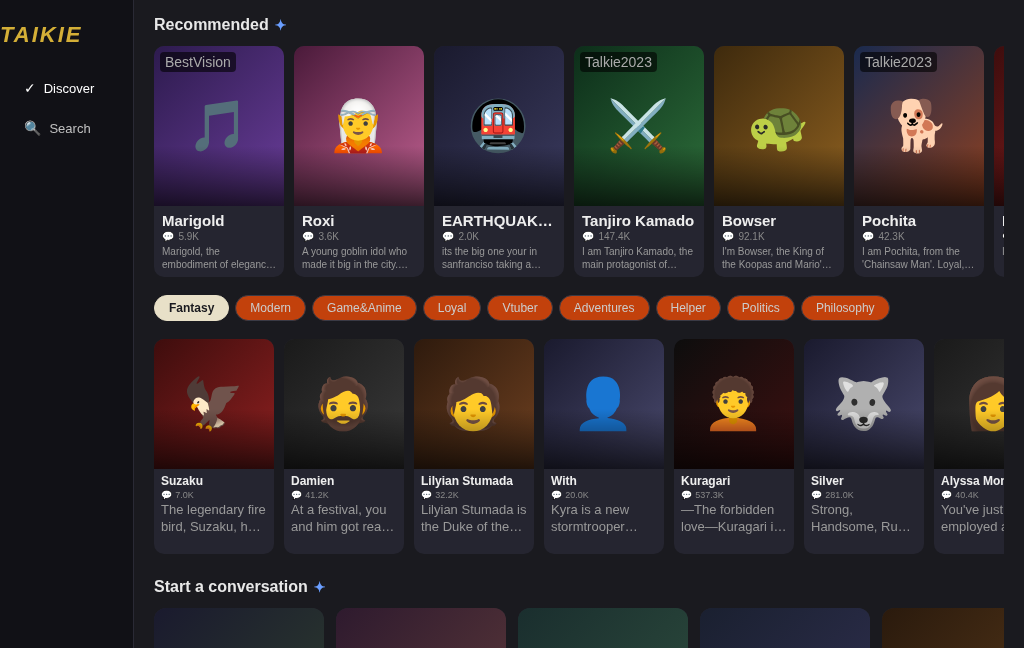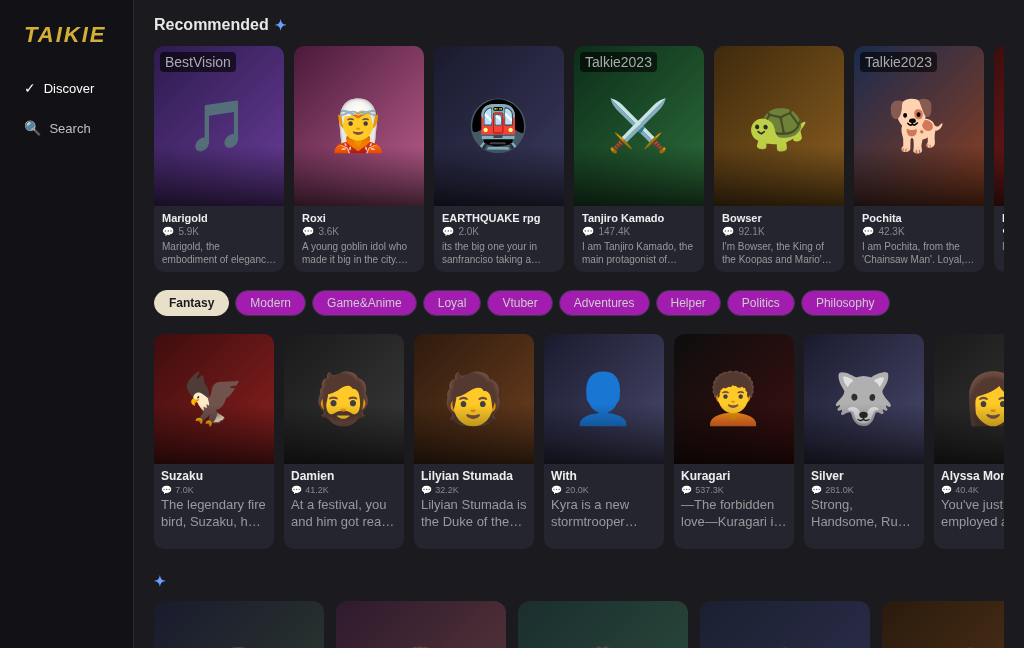--- a/index.html
+++ b/index.html
@@ -17,21 +17,21 @@
     .sidebar {
       width: 134px;
       background: #111116;
       display: flex;
       flex-direction: column;
       padding: 12px 0;
       flex-shrink: 0;
       border-right: 1px solid #2a2a35;
     }
     .logo {
-      padding: 10px 24px 20px;
+      padding: 10px 0 20px;
       font-size: 22px;
       font-weight: bold;
       letter-spacing: 2px;
       color: #d4af37;
       font-style: italic;
     }
     .sidebar-item {
       display: flex;
       align-items: center;
       gap: 8px;
@@ -99,21 +99,21 @@
       background: rgba(0,0,0,0.6);
       border-radius: 4px;
       padding: 2px 5px;
       font-size: 14px;
       color: #aaa;
     }
     .rec-card-body {
       padding: 6px 8px;
     }
     .rec-card-name {
-      font-size: 11px;
+      font-size: 15px;
       font-weight: 600;
       color: #eee;
       margin-bottom: 2px;
       white-space: nowrap;
       overflow: hidden;
       text-overflow: ellipsis;
     }
     .rec-card-stats {
       display: flex;
       align-items: center;
@@ -141,21 +141,21 @@
       flex-wrap: nowrap;
       align-items: center;
     }
     .category-pill {
       flex-shrink: 0;
       padding: 5px 14px;
       border-radius: 20px;
       font-size: 12px;
       cursor: pointer;
       border: 1px solid #3a3a45;
-      background: #a21caf;
+      background: #c2410c;
       color: #ccc;
       white-space: nowrap;
       transition: all 0.2s;
     }
     .category-pill.active {
       background: #e8e0c8;
       color: #1a1a1f;
       border-color: #e8e0c8;
       font-weight: 600;
     }
@@ -489,20 +489,21 @@
       <div class="char-card-name">Alyssa Montrone</div>
       <div class="char-card-stats">
         <span>💬</span> 40.4K
       </div>
       <div class="char-card-desc">You've just been employed as the personal guard to a</div>
     </div>
   </div>
     </div>
 
   <div class="section-header">
+    <span>Start a conversation</span>
     <span class="star-icon">✦</span>
   </div>
 
   <div class="conv-row" id="conv-row">
       <div class="conv-card">
     <div class="conv-card-img bg-jade">
       👩
       
     </div>
 

